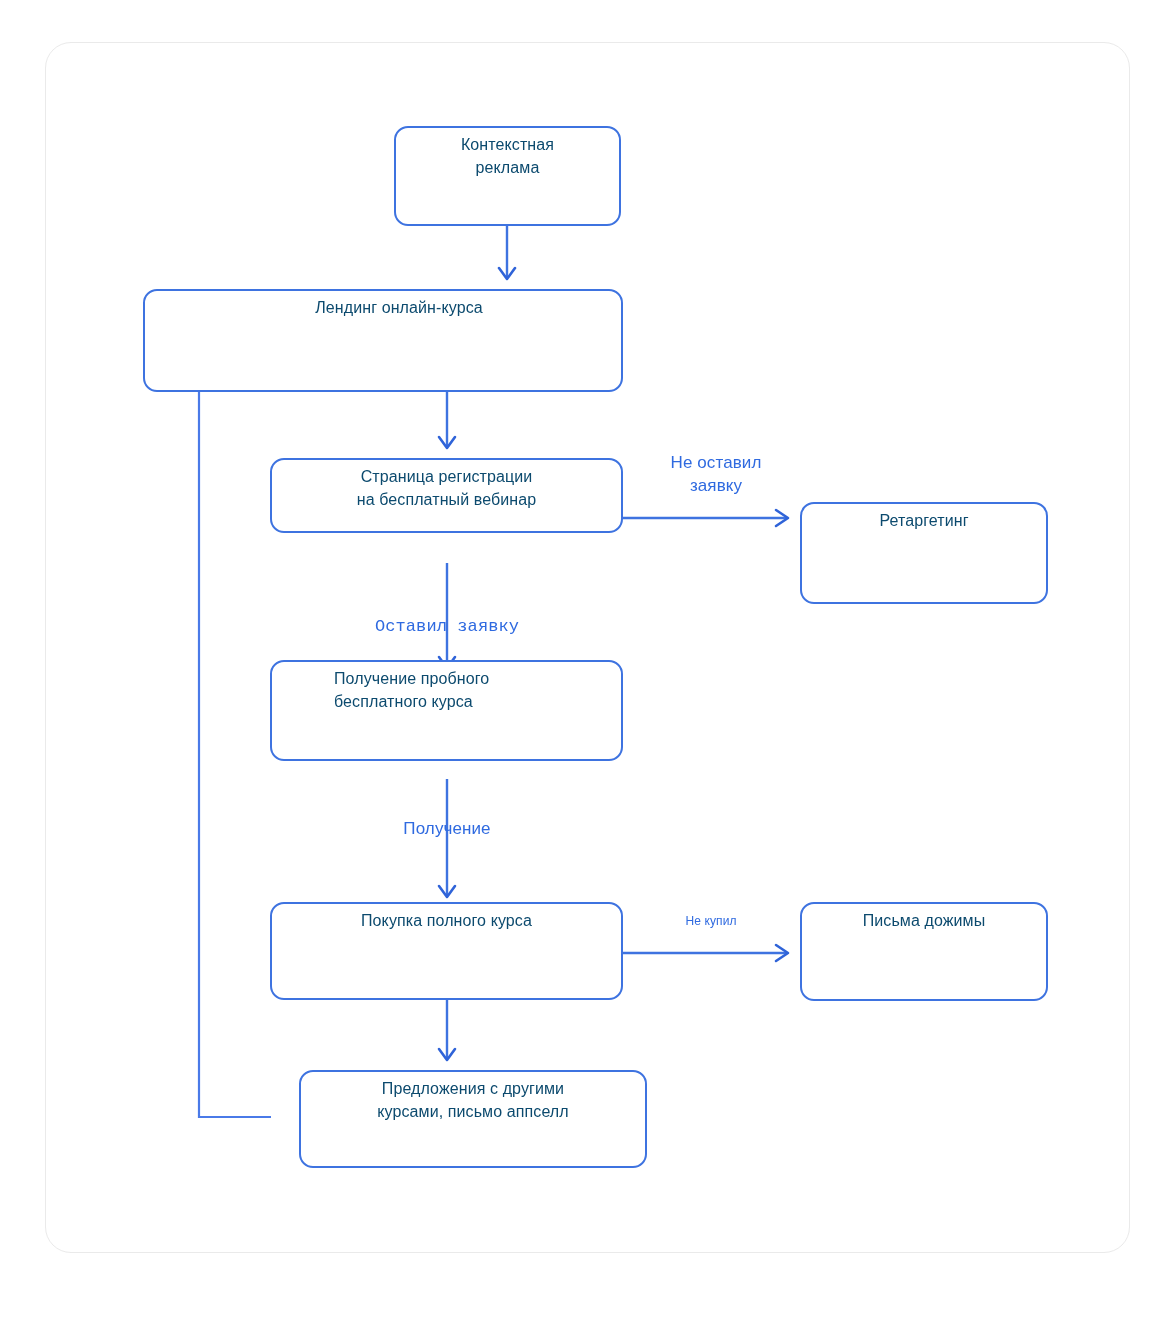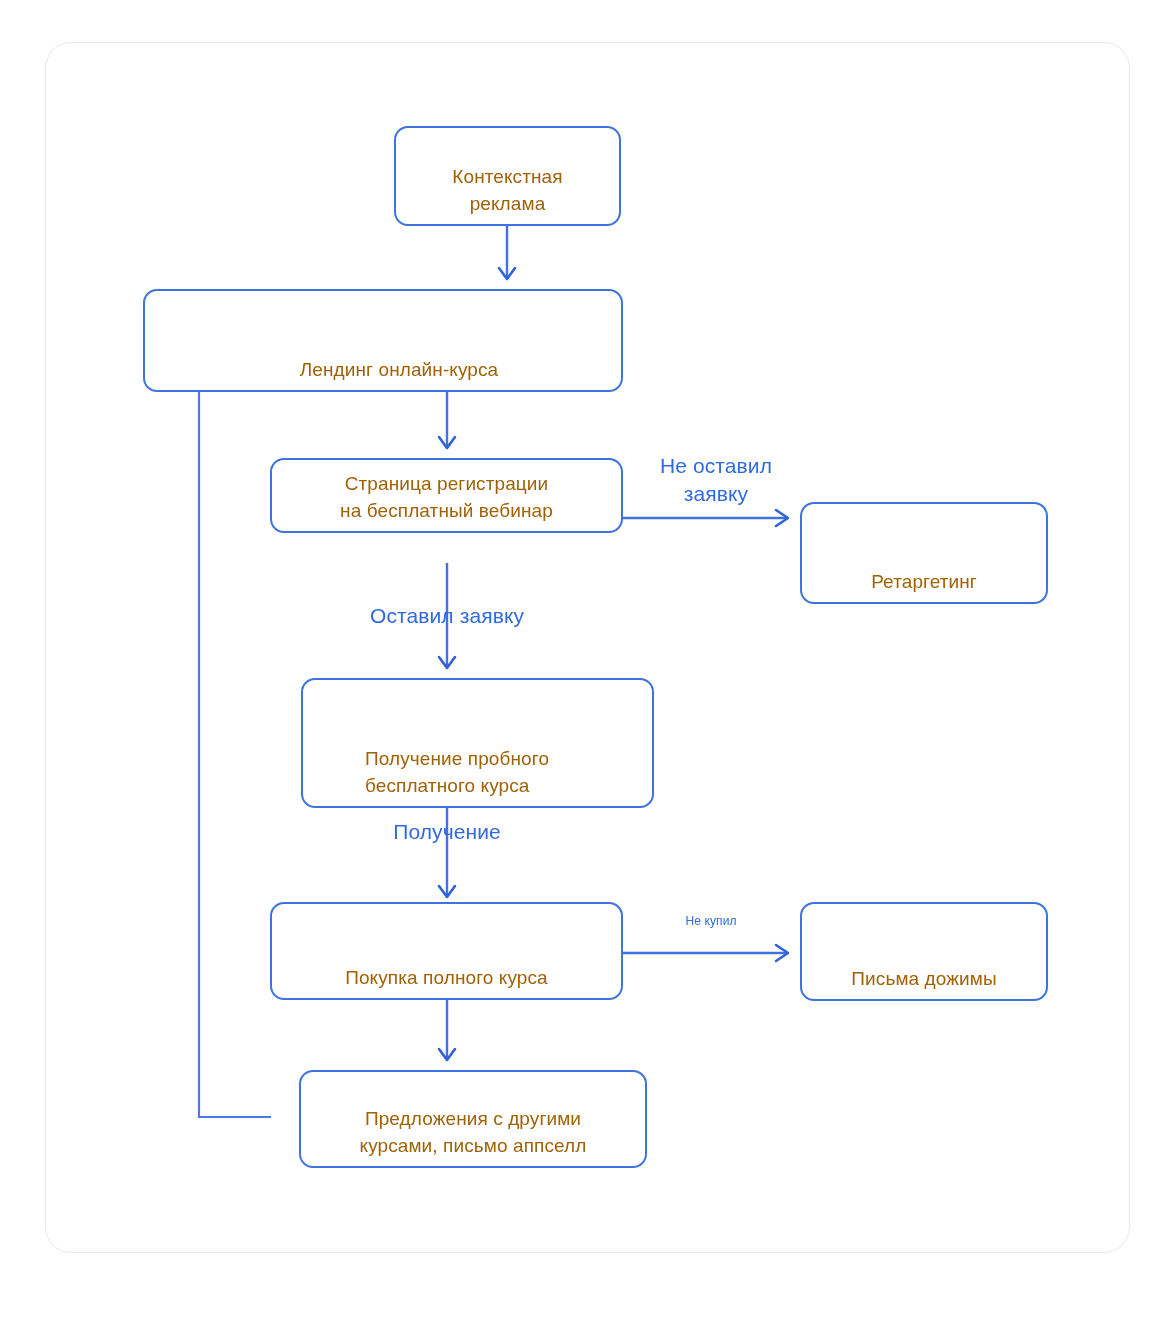--- a/index.html
+++ b/index.html
@@ -34,42 +34,42 @@
     width: 1176px;
     height: 1318px;
   }
   .node {
     position: absolute;
     box-sizing: border-box;
     border: 2px solid #3e73e0;
     border-radius: 14px;
     background: #ffffff;
     display: flex;
-    align-items: flex-end;
+    align-items: flex-start;
     justify-content: center;
-    color: #a16207;
-    font-size: 19px;
+    color: #0c4a6e;
+    font-size: 16px;
     line-height: 1.42;
     letter-spacing: 0.1px;
     text-align: center;
     padding: 6px 12px;
   }
   .node.align-left {
     justify-content: flex-start;
     text-align: left;
     padding-left: 62px;
   }
   .node .nodetext {
     white-space: pre-line;
     display: block;
   }
   .edge-label {
     position: absolute;
     color: #2f6ae0;
-    font-size: 21px;
+    font-size: 17px;
     line-height: 1.35;
     text-align: center;
     white-space: pre-line;
     letter-spacing: 0.1px;
   }
   .edge-label.small {
     font-size: 12px;
   }
   svg.lines {
     position: absolute;
@@ -143,41 +143,41 @@
 
     <div class="node" style="left:270px; top:458px; width:353px; height:75px;">
       <span class="nodetext">Страница регистрации
 на бесплатный вебинар</span>
     </div>
 
     <div class="node" style="left:800px; top:459px; width:248px; height:102px;margin-top:43px;">
       <span class="nodetext">Ретаргетинг</span>
     </div>
 
-    <div class="node align-left" style="left:270px; top:678px; width:353px; height:130px;margin-left:31px;">
+    <div class="node align-left" style="left:270px; top:660px; width:353px; height:101px;">
       <span class="nodetext">Получение пробного
 бесплатного  курса</span>
     </div>
 
     <div class="node" style="left:270px; top:902px; width:353px; height:98px;padding-left:12px;">
       <span class="nodetext">Покупка полного курса</span>
     </div>
 
     <div class="node" style="left:800px; top:902px; width:248px; height:99px;">
       <span class="nodetext">Письма дожимы</span>
     </div>
 
     <div class="node" style="left:271px; top:1070px; width:348px; height:98px;margin-left:28px;">
       <span class="nodetext">Предложения с другими
 курсами, письмо аппселл</span>
     </div>
 
     <div class="edge-label" style="left:636px; top:452px; width:160px;">Не оставил
 заявку</div>
 
-    <div class="edge-label" style="left:347px; top:602px; width:200px;">Оставил заявку</div>
+    <div class="edge-label" style="left:347px; top:616px; width:200px;font-family:Liberation Mono, monospace;">Оставил заявку</div>
 
     <div class="edge-label" style="left:357px; top:818px; width:180px;">Получение</div>
 
     <div class="edge-label small" style="left:641px; top:913px; width:140px;">Не купил</div>
 
   </div>
 </div>
 
 </body></html>

